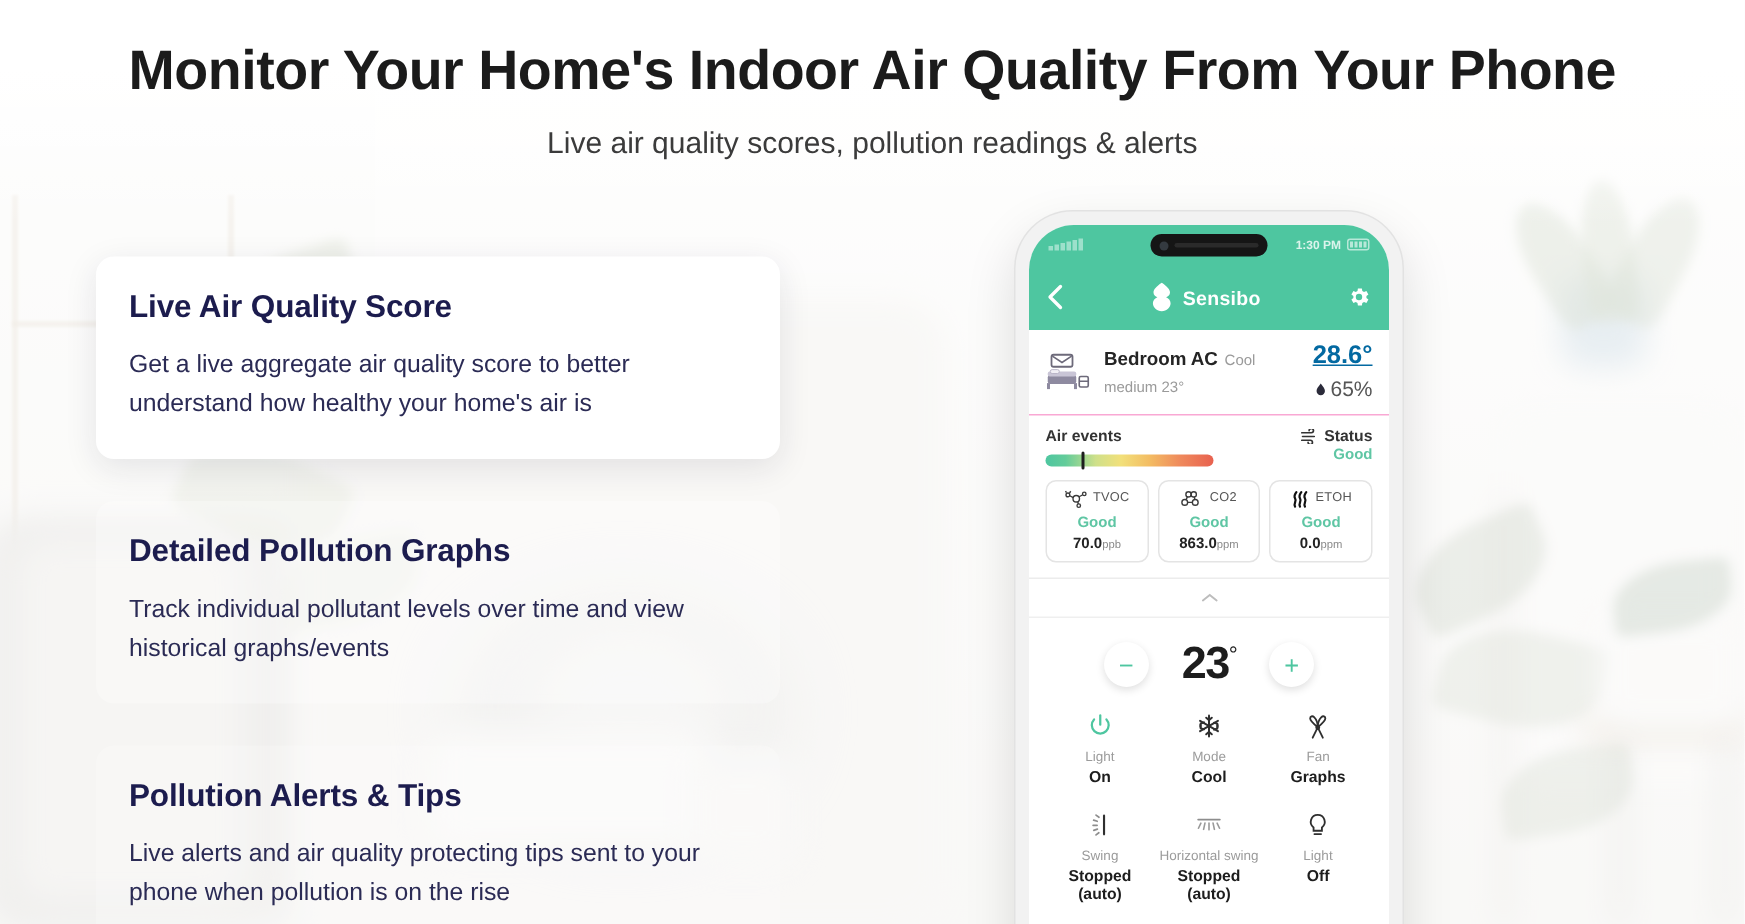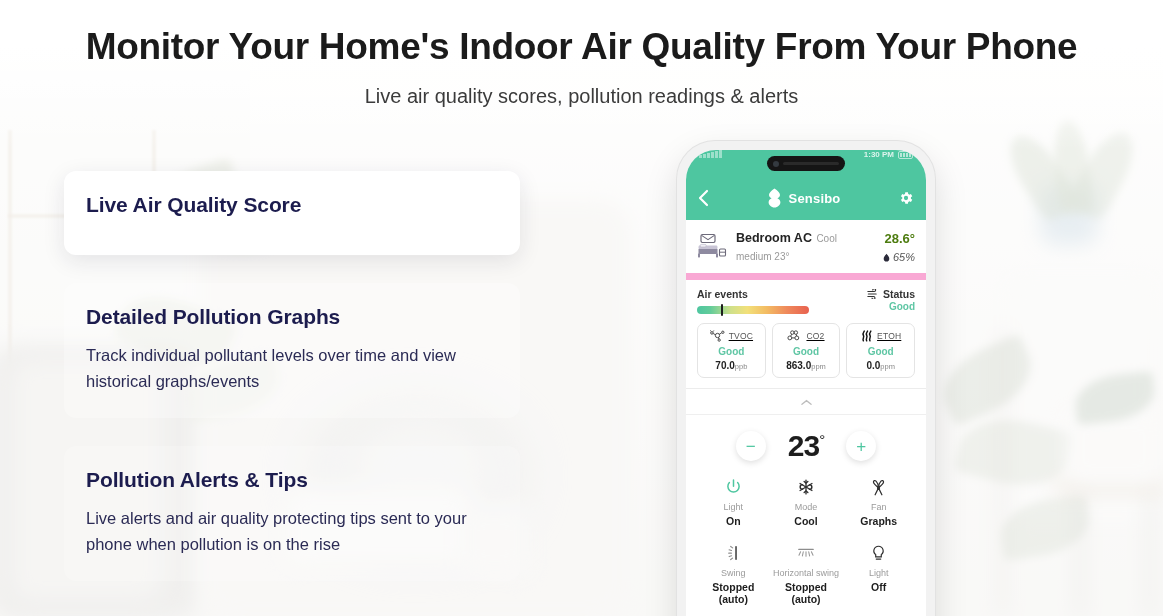--- a/index.html
+++ b/index.html
@@ -140,21 +140,21 @@
     overflow: hidden;
     background: #ffffff;
   }
 
   
   .statusbar {
     position: relative;
     height: 26px;
     background: #4ec6a0;
     display: flex;
-    align-items: flex-start;
+    align-items: center;
     justify-content: space-between;
     padding: 0 13px;
   }
   .sb-signal { display: flex; gap: 1.5px; align-items: flex-end; height: 8px; }
   .sb-signal i { display:block; width: 2.5px; background: rgba(255,255,255,.45); }
   .sb-signal i:nth-child(1){height:3px}
   .sb-signal i:nth-child(2){height:4px}
   .sb-signal i:nth-child(3){height:5px}
   .sb-signal i:nth-child(4){height:6px}
   .sb-signal i:nth-child(5){height:7px}
@@ -191,30 +191,30 @@
     display: flex; align-items: center; gap: 7px;
     color: #ffffff; font-size: 13px; font-weight: 700;
     letter-spacing: .2px;
   }
   .hdr-icon { color: #ffffff; display: flex; align-items: center; }
 
   
   .device-row {
     display: flex; align-items: center;
     padding: 8px 11px 9px 11px;
-    border-bottom: 7px solid #f9a8d4;
+    border-bottom: 1px solid #f9a8d4;
     gap: 9px;
   }
   .device-ill { width: 30px; height: 26px; position: relative; flex: 0 0 auto; }
   .device-meta { flex: 1; min-width: 0; }
   .device-name { font-size: 12.5px; font-weight: 600; color: #242424; line-height: 1.15; }
   .device-sub { font-size: 10px; color: #9a9a9a; margin-top: 2px; }
   .device-right { text-align: right; }
-  .device-temp { font-size: 13px; font-weight: 700; color: #4d7c0f; line-height: 1; }
-  .device-hum { font-size: 11px; color: #555; margin-top: 4px; display: flex; align-items: center; justify-content: flex-end; gap: 3px; font-style: italic; }
+  .device-temp { font-size: 17px; font-weight: 700; color: #0369a1; line-height: 1; text-decoration: underline; }
+  .device-hum { font-size: 14px; color: #555; margin-top: 4px; display: flex; align-items: center; justify-content: flex-end; gap: 3px; }
 
   
   .aq-section { padding: 8px 11px 10px 11px; border-bottom: 1px solid #ececec; }
   .aq-top { display: flex; justify-content: space-between; align-items: flex-start; }
   .aq-label { font-size: 10.5px; font-weight: 600; color: #333; }
   .aq-status-wrap { text-align: right; }
   .aq-status-lbl { font-size: 10.5px; font-weight: 600; color: #333; display: flex; align-items: center; gap: 4px; justify-content: flex-end; }
   .aq-status-val { font-size: 10px; color: #5fc6a4; font-weight: 600; margin-top: 1px; }
   .aq-bar {
     position: relative;
@@ -228,21 +228,21 @@
   }
   .aq-tiles { display: flex; gap: 6px; margin-top: 9px; }
   .aq-tile {
     flex: 1;
     border: 1px solid #e4e4e4;
     border-radius: 7px;
     padding: 5px 3px 6px 3px;
     text-align: center;
     background: #fff;
   }
-  .aq-tile-head { display: flex; align-items: center; justify-content: center; gap: 4px; text-decoration: underline; }
+  .aq-tile-head { display: flex; align-items: flex-start; justify-content: center; gap: 4px; }
   .aq-tile-name { font-size: 8.5px; color: #555; letter-spacing: .2px; }
   .aq-tile-status { font-size: 10px; color: #5fc6a4; font-weight: 600; margin-top: 4px; }
   .aq-tile-value { font-size: 10px; color: #222; margin-top: 3px; font-weight: 600; }
   .aq-tile-value .unit { font-size: 7.5px; color: #8a8a8a; font-weight: 400; }
 
   .chev-row { text-align: center; padding: 3px 0 4px 0; border-bottom: 1px solid #efefef; }
   .chev { color: #b5b5b5; font-size: 10px; line-height: 1; }
 
   
   .temp-section { padding: 14px 11px 10px 11px; }
@@ -318,20 +318,21 @@
 
   <div class="heading-wrap">
     <div class="page-title">Monitor Your Home's Indoor Air Quality From Your Phone</div>
     <div class="page-subtitle">Live air quality scores, pollution readings &amp; alerts</div>
   </div>
 
   <div class="cards">
 
     <div class="card solid">
       <div class="card-title">Live Air Quality Score</div>
+      <div class="card-desc">Get a live aggregate air quality score to better understand how healthy your home's air is</div>
     </div>
 
     <div class="card ghost">
       <div class="card-title">Detailed Pollution Graphs</div>
       <div class="card-desc">Track individual pollutant levels over time and view historical graphs/events</div>
     </div>
 
     <div class="card ghost2">
       <div class="card-title">Pollution Alerts &amp; Tips</div>
       <div class="card-desc">Live alerts and air quality protecting tips sent to your phone when pollution is on the rise</div>

